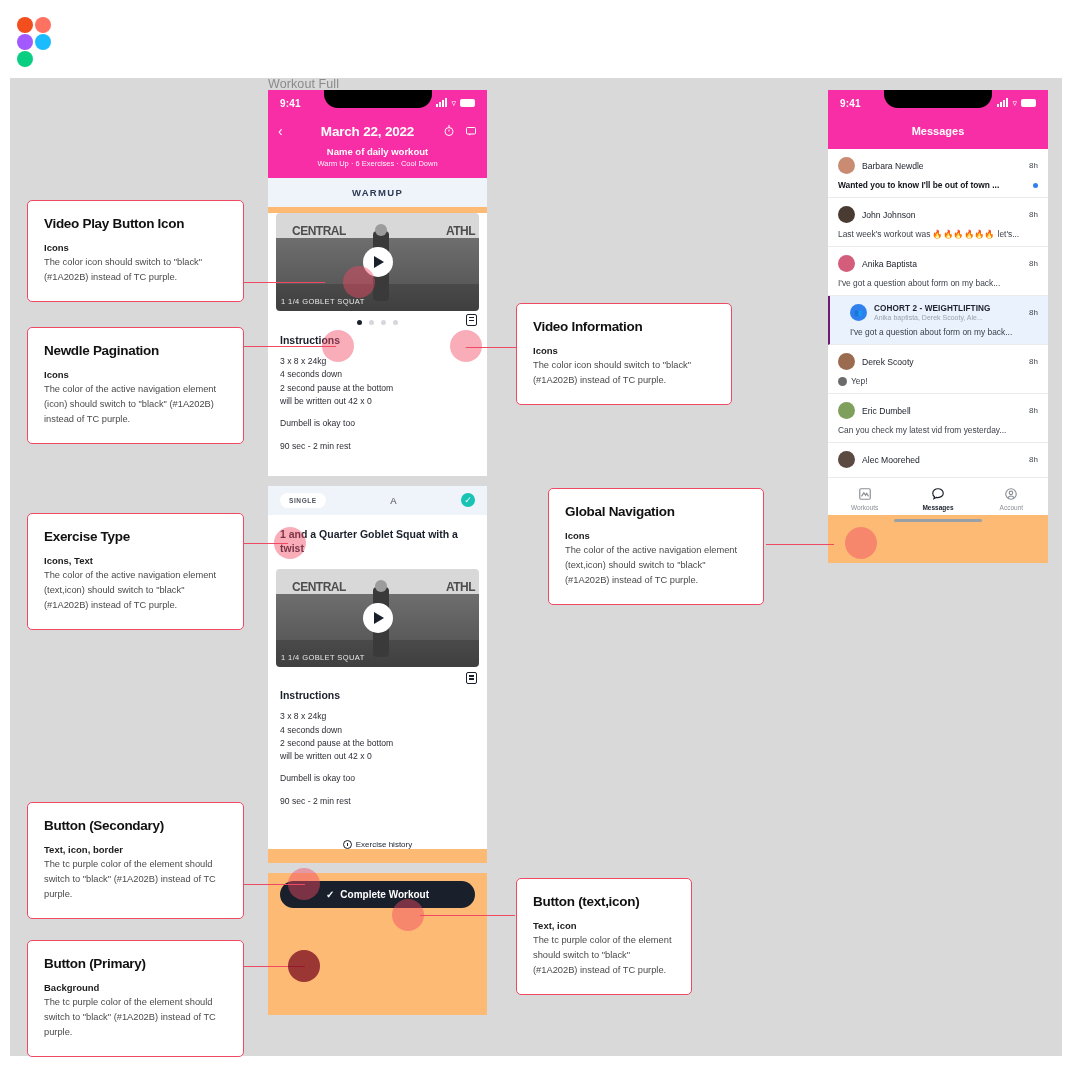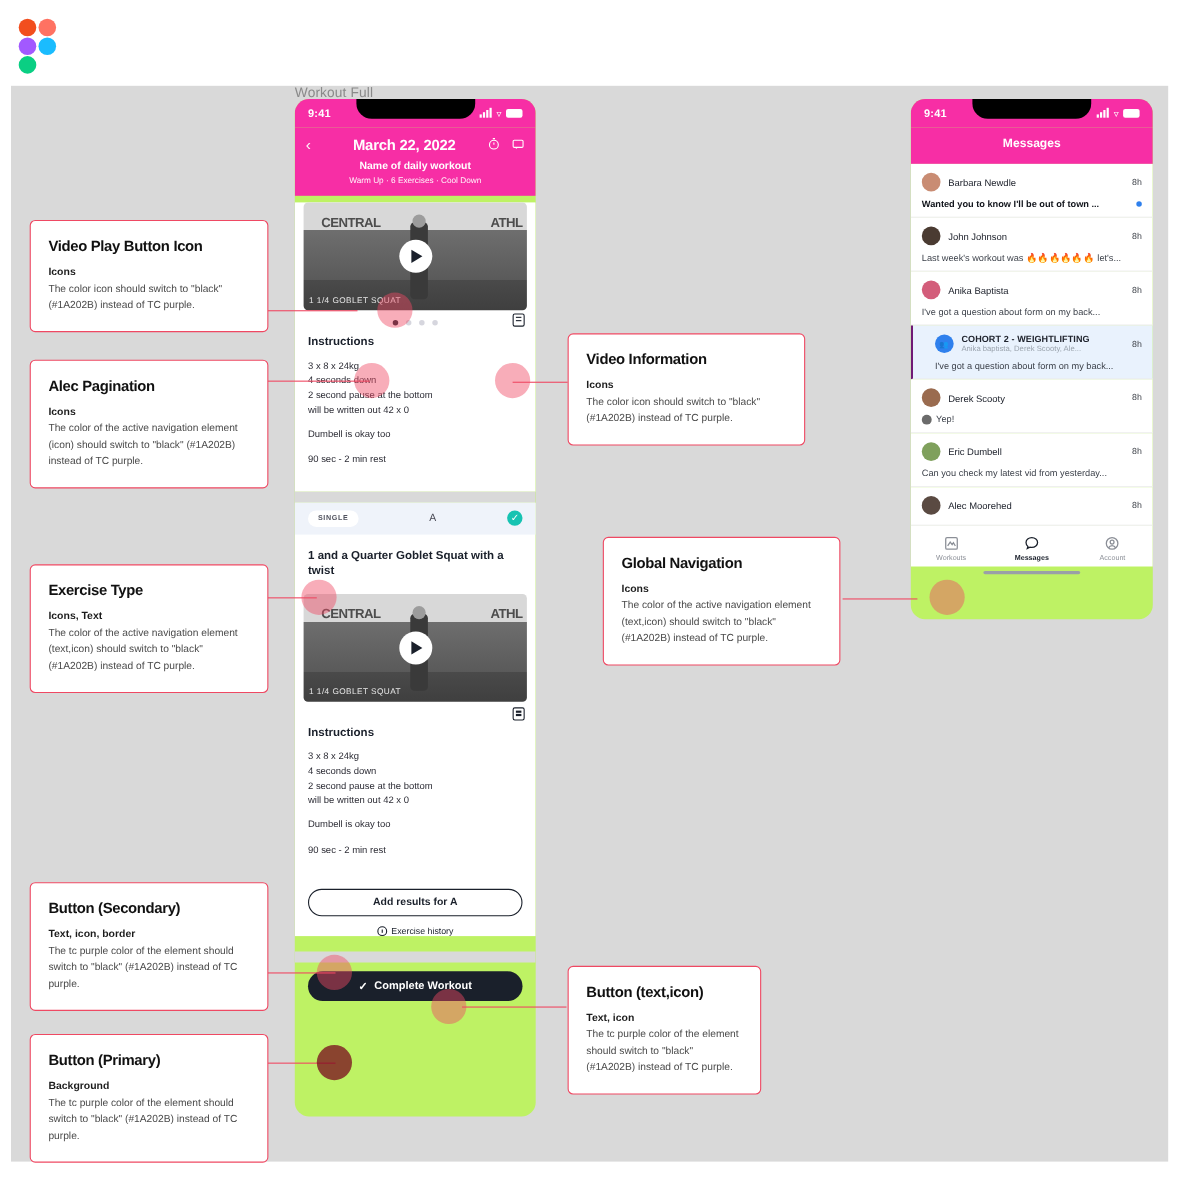--- a/index.html
+++ b/index.html
@@ -27,21 +27,21 @@
     background: #D9D9D9;
   }
 
   .frame-label {
     position: absolute; left: 268px; top: 77px;
     font-size: 12.5px; color: #8a8a8a; letter-spacing: .1px;
   }
 
   
   .phone {
-    position: absolute; background: #bef264; overflow: hidden; border-radius: 13px;
+    position: absolute; background: #fdba74; overflow: hidden;
   }
   .phone-left  { left: 268px; top: 90px; width: 219px; height: 925px; }
   .phone-right { left: 828px; top: 90px; width: 220px; height: 473px; }
 
   .status-bar {
     position: relative; height: 26px; background: #F72EA5;
     display: flex; align-items: center; padding: 0 12px;
   }
   .status-time { color: #fff; font-size: 10px; font-weight: bold; letter-spacing: .2px; }
   .notch {
@@ -247,20 +247,21 @@
         <svg width="12" height="12" viewBox="0 0 24 24">
           <rect x="3" y="5" width="18" height="13" rx="2" fill="none" stroke="#fff" stroke-width="2"></rect>
           <path d="M8 18l0 3 4-3" fill="#fff"></path>
         </svg>
       </div>
     </div>
     <div class="wk-sub">Name of daily workout</div>
     <div class="wk-meta">Warm Up · 6 Exercises · Cool Down</div>
   </div>
 
+  <div class="section-band">WARMUP</div>
 
   <div class="card">
     <div class="video-wrap">
       <div class="video">
         <div class="video-sign">
           <span>CENTRAL</span>
           <span>ATHL</span>
         </div>
         <div class="figure"></div>
         <div class="video-cap">1 1/4 GOBLET SQUAT</div>
@@ -321,21 +322,20 @@
     <div class="instr">
       <h4>Instructions</h4>
       <p style="white-space:pre-line">3 x 8 x 24kg
 4 seconds down
 2 second pause at the bottom
 will be written out 42 x 0</p>
       <p>Dumbell is okay too</p>
       <p>90 sec - 2 min rest</p>
     </div>
 
-    <button class="btn-outline">Add results for A</button>
     <div class="btn-text">
       <span class="clock"></span>
       <span>Exercise history</span>
     </div>
   </div>
 
   <div style="height:10px;background:#D9D9D9"></div>
 
   <button class="btn-primary">
     <span>✓</span>
@@ -493,21 +493,21 @@
 <div class="lead" style="left:420px; top:915px; width:95px;"></div>
 <div class="blob" style="left:392px; top:899px; width:32px; height:32px;"></div>
 
 <div class="note" style="left:27px; top:200px; width:217px;">
   <h3>Video Play Button Icon</h3>
   <h5>Icons</h5>
   <p>The color icon should switch to "black" (#1A202B) instead of TC purple.</p>
 </div>
 
 <div class="note" style="left:27px; top:327px; width:217px;">
-  <h3>Alec Pagination</h3>
+  <h3>Newdle Pagination</h3>
   <h5>Icons</h5>
   <p>The color of the active navigation element (icon) should switch to "black" (#1A202B) instead of TC purple.</p>
 </div>
 
 <div class="note" style="left:27px; top:513px; width:217px;">
   <h3>Exercise Type</h3>
   <h5>Icons, Text</h5>
   <p>The color of the active navigation element (text,icon) should switch to "black" (#1A202B) instead of TC purple.</p>
 </div>
 

